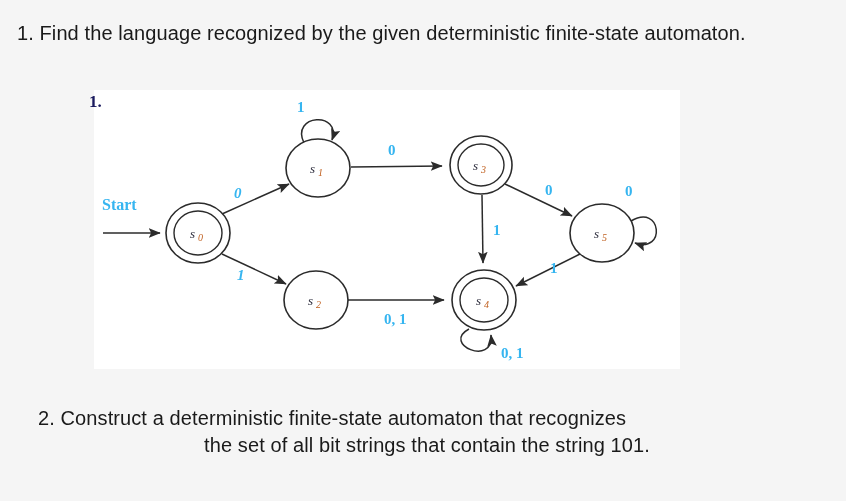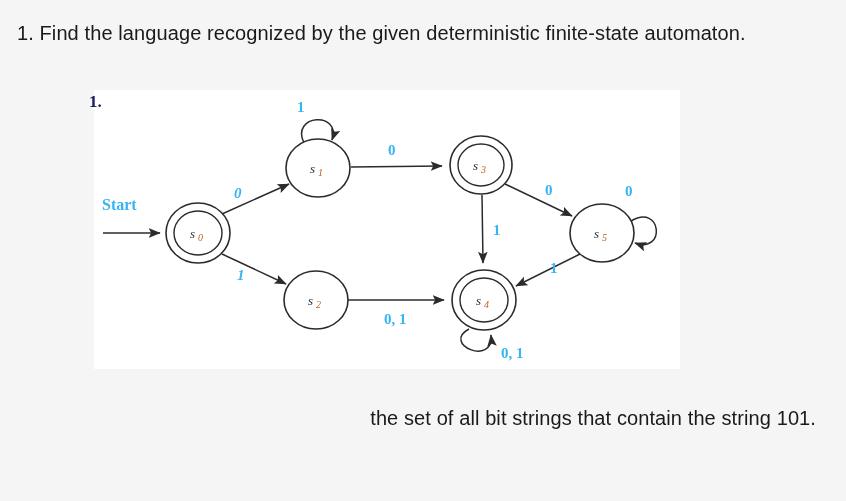--- a/index.html
+++ b/index.html
@@ -26,21 +26,21 @@
     top: 20px;
     width: 812px;
   }
   #q2 {
     left: 38px;
     top: 405px;
     width: 778px;
     text-align: justify;
     text-justify: inter-word;
   }
-  #q2 .l2 { display: block; text-align: right; }
+  #q2 .l2 { display: block; text-align: center; }
   .figure-panel {
     position: absolute;
     left: 94px;
     top: 90px;
     width: 586px;
     height: 279px;
     background: #ffffff;
   }
   .fig-label {
     position: absolute;
@@ -200,14 +200,15 @@
 
     <g>
       <ellipse class="node-circle" cx="508" cy="143" rx="32" ry="29"></ellipse>
       <text class="state-lbl" x="500" y="148">s</text>
       <text class="state-sub" x="508" y="151">5</text>
     </g>
   </svg>
 </div>
 
 <div class="question" id="q2">
+  <span>2.   Construct a deterministic finite-state automaton that recognizes</span>
   <span class="l2">the set of all bit strings that contain the string 101.</span>
 </div>
 
 </body></html>

